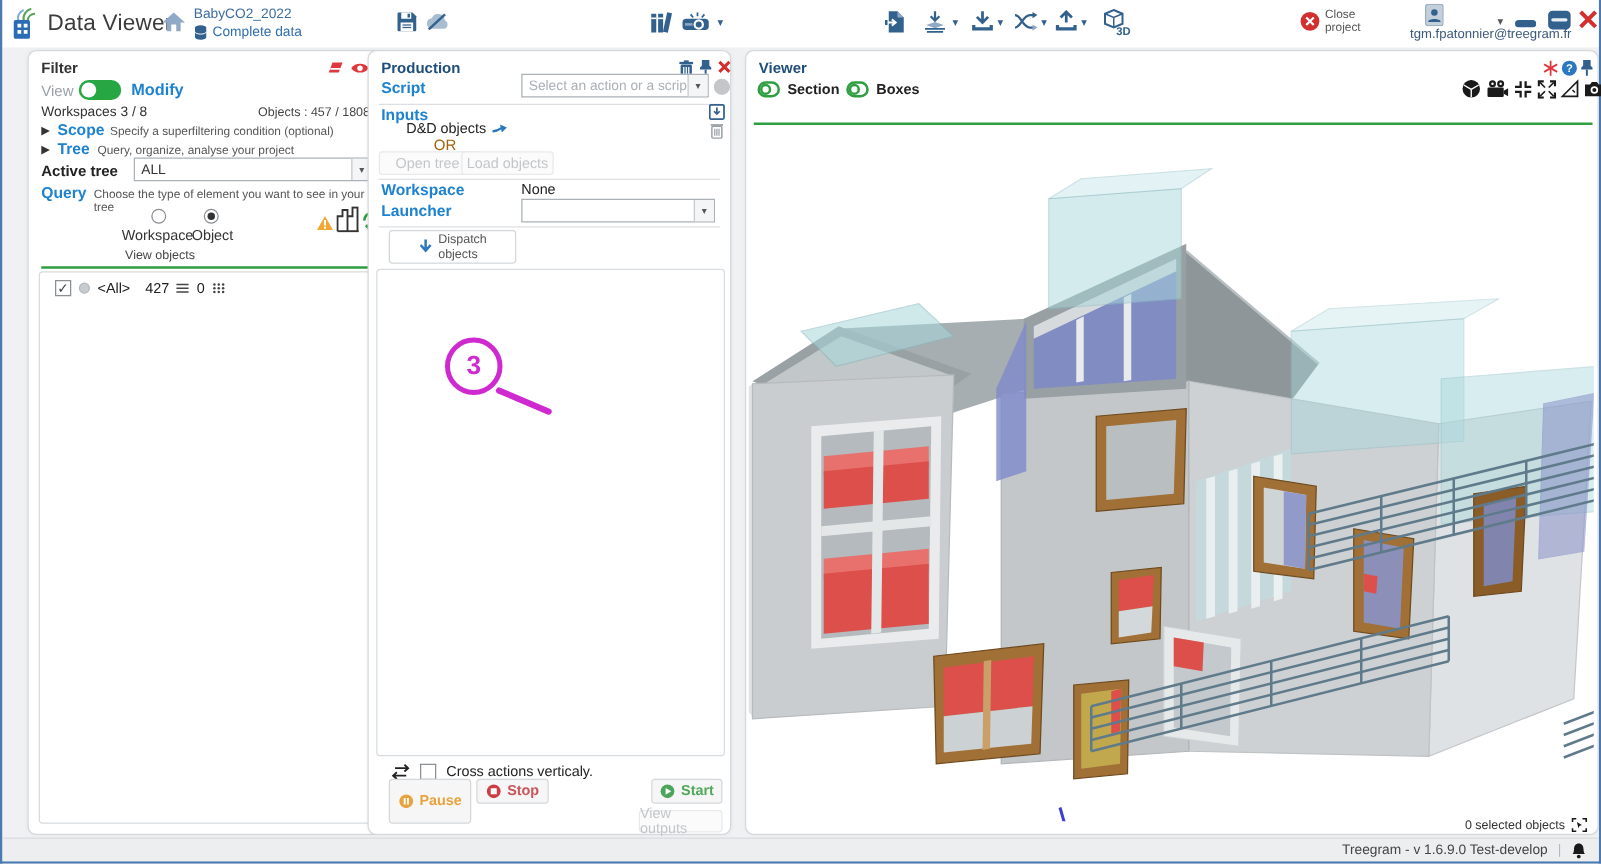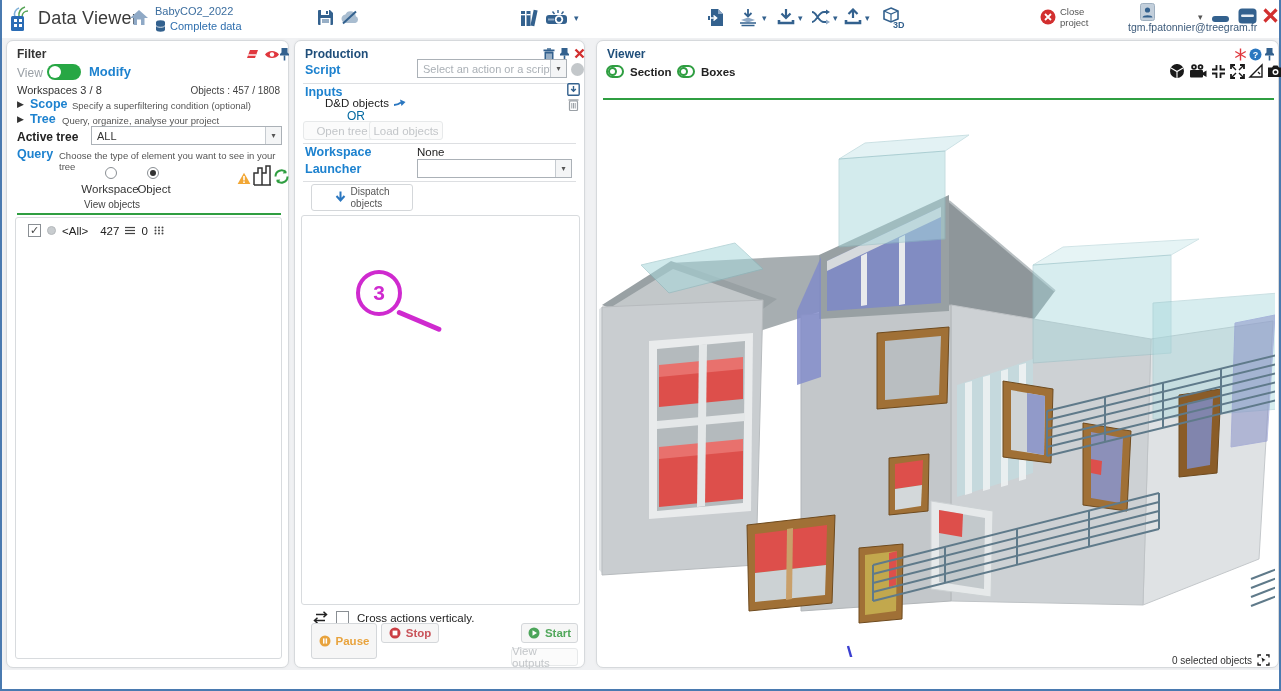--- a/index.html
+++ b/index.html
@@ -198,21 +198,21 @@
     </span>
     <span class="abs icon-btn" style="left:1260px;top:7px;">
       <svg width="17" height="17" viewBox="0 0 17 17">
           <path d="M2.5 2.5 L14.5 14.5 M14.5 2.5 L2.5 14.5" stroke="#d22f2f" stroke-width="3.2"></path>
         </svg>
     </span>
   </div>
 
   <div id="main">
 
-    <div class="panel" style="left:4px;width:283px;">
+    <div class="panel" style="left:20px;width:283px;">
       <span class="abs phdr" style="left:10px;top:6px;color:#333;">Filter</span>
       <span class="abs icon-btn" style="left:238px;top:7px;">
         <svg width="15" height="12" viewBox="0 0 15 12">
             <path d="M5 2 H13 L10 10 H2 Z" fill="#e0373e"></path>
             <path d="M3.2 7 H11.2" stroke="#fff" stroke-width="1.4"></path>
           </svg>
       </span>
       <span class="abs icon-btn" style="left:257px;top:8px;">
         <svg width="16" height="11" viewBox="0 0 16 11">
             <path d="M1 5.5 C4 0.8 12 0.8 15 5.5 C12 10.2 4 10.2 1 5.5 Z" fill="#e0373e"></path>
@@ -373,21 +373,21 @@
         <svg width="11" height="13" viewBox="0 0 11 13">
             <rect x="1.5" y="3" width="8" height="9.5" rx="1" fill="none" stroke="#9aa0a6" stroke-width="1.2"></rect>
             <rect x="0.5" y="1.3" width="10" height="1.4" fill="#9aa0a6"></rect>
             <g stroke="#9aa0a6" stroke-width="1">
               <line x1="3.8" y1="5" x2="3.8" y2="10.5"></line>
               <line x1="5.5" y1="5" x2="5.5" y2="10.5"></line>
               <line x1="7.2" y1="5" x2="7.2" y2="10.5"></line>
             </g>
           </svg>
       </span>
-      <span class="abs" style="left:52px;top:68px;font-size:12px;color:#0369a1;">OR</span>
+      <span class="abs" style="left:52px;top:68px;font-size:12px;color:#a16207;">OR</span>
 
       <div class="btn dis" style="left:8px;top:80px;width:78px;height:19px;">
           <span>Open tree</span>
         </div>
       <div class="btn dis" style="left:74px;top:80px;width:74px;height:19px;">
           <span>Load objects</span>
         </div>
 
       <div class="sep" style="top:102px;"></div>
 
@@ -678,13 +678,23 @@
                 <path d="M12 8.5 V11 H9"></path>
                 <path d="M4 11 H1 V8.5"></path>
               </g>
               <path d="M4.5 3.5 L8.5 6 L6.5 6.8 L5.8 8.8 Z" fill="#1a1a1a"></path>
             </svg>
         </span>
       </div>
     </div>
   </div>
 
+  <div id="statusbar">
+    <span class="ver">Treegram - v 1.6.9.0 Test-develop</span>
+    <span class="pipe">|</span>
+    <span class="icon-btn">
+      <svg width="12" height="13" viewBox="0 0 12 13">
+          <path d="M6 0.8 C8.6 0.8 9.8 3 9.8 5.4 C9.8 8.2 11 9.2 11 9.2 H1 C1 9.2 2.2 8.2 2.2 5.4 C2.2 3 3.4 0.8 6 0.8 Z" fill="#1a1a1a"></path>
+          <circle cx="6" cy="11.2" r="1.5" fill="#1a1a1a"></circle>
+        </svg>
+    </span>
+  </div>
 </div>
 
 </body></html>

